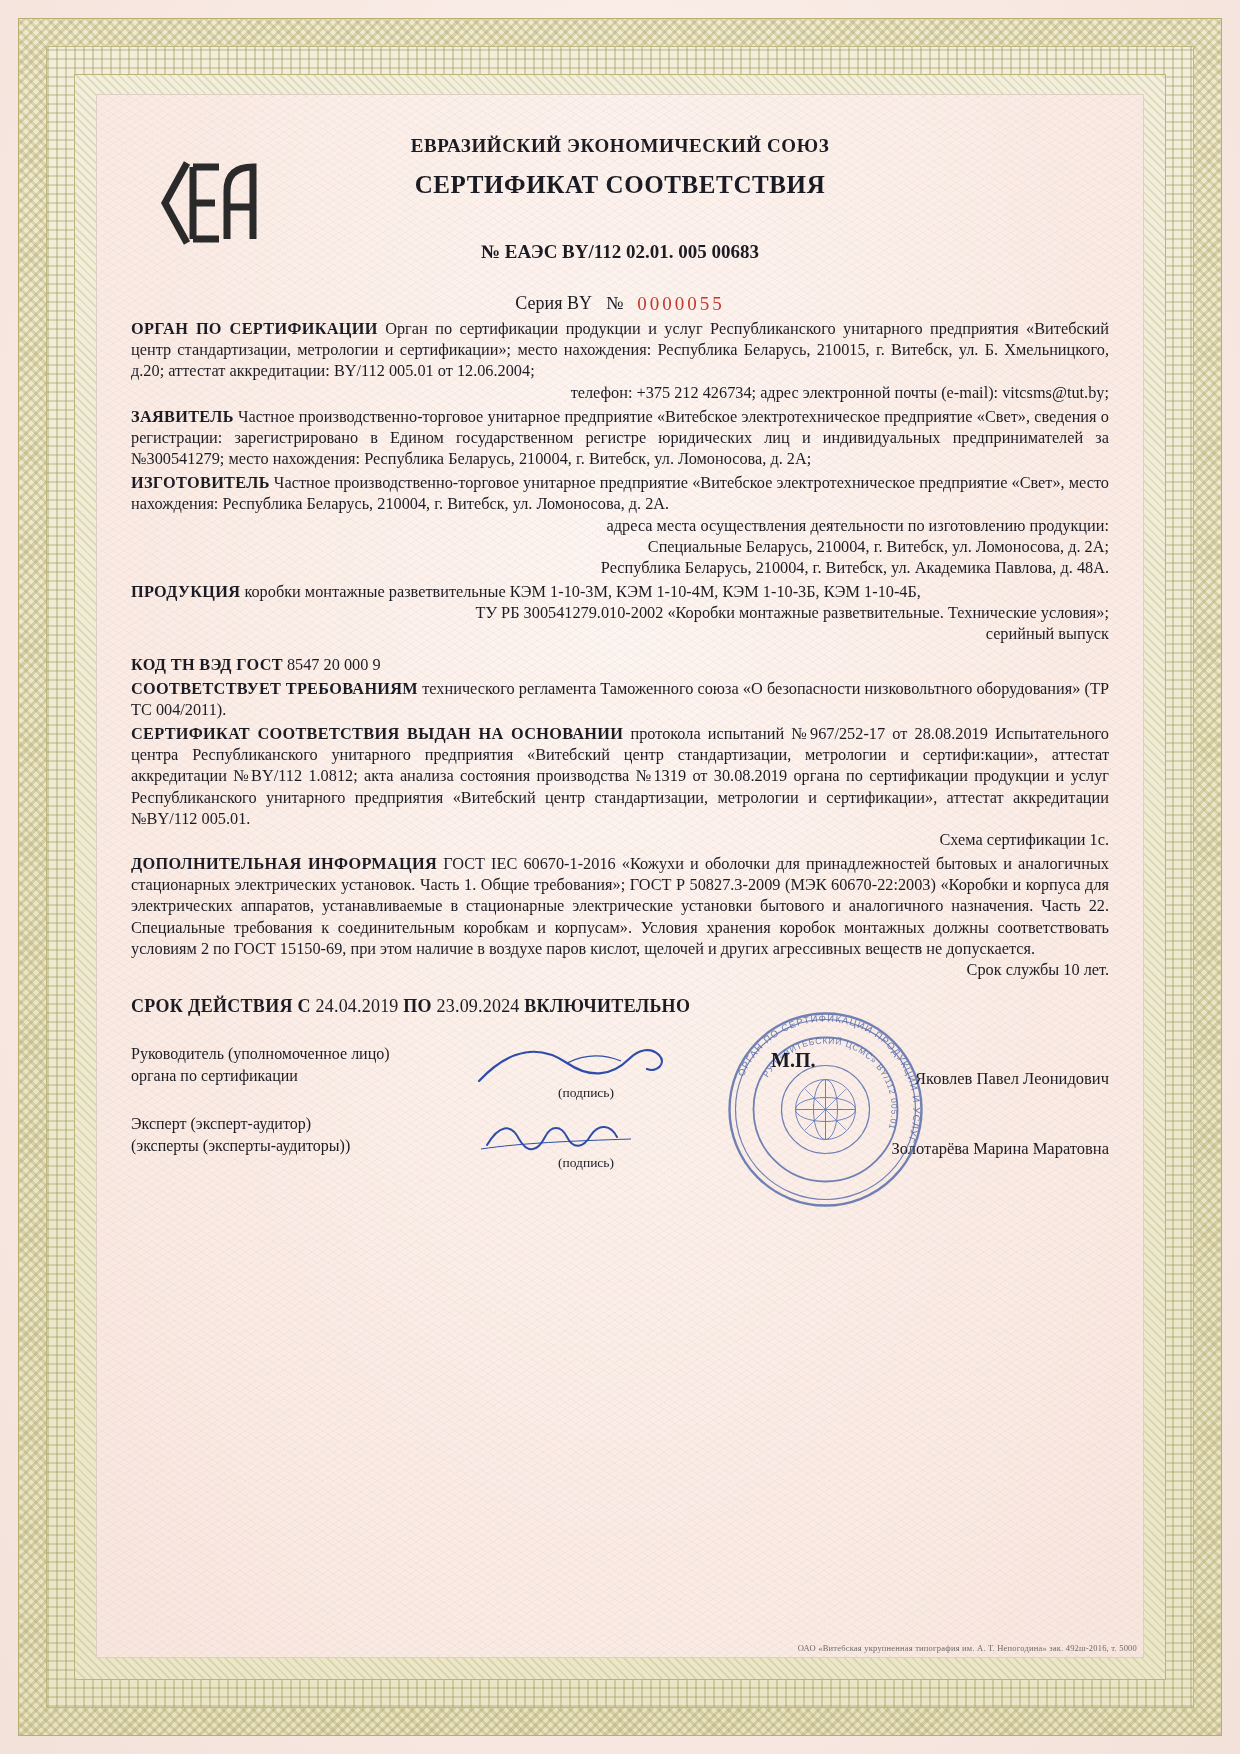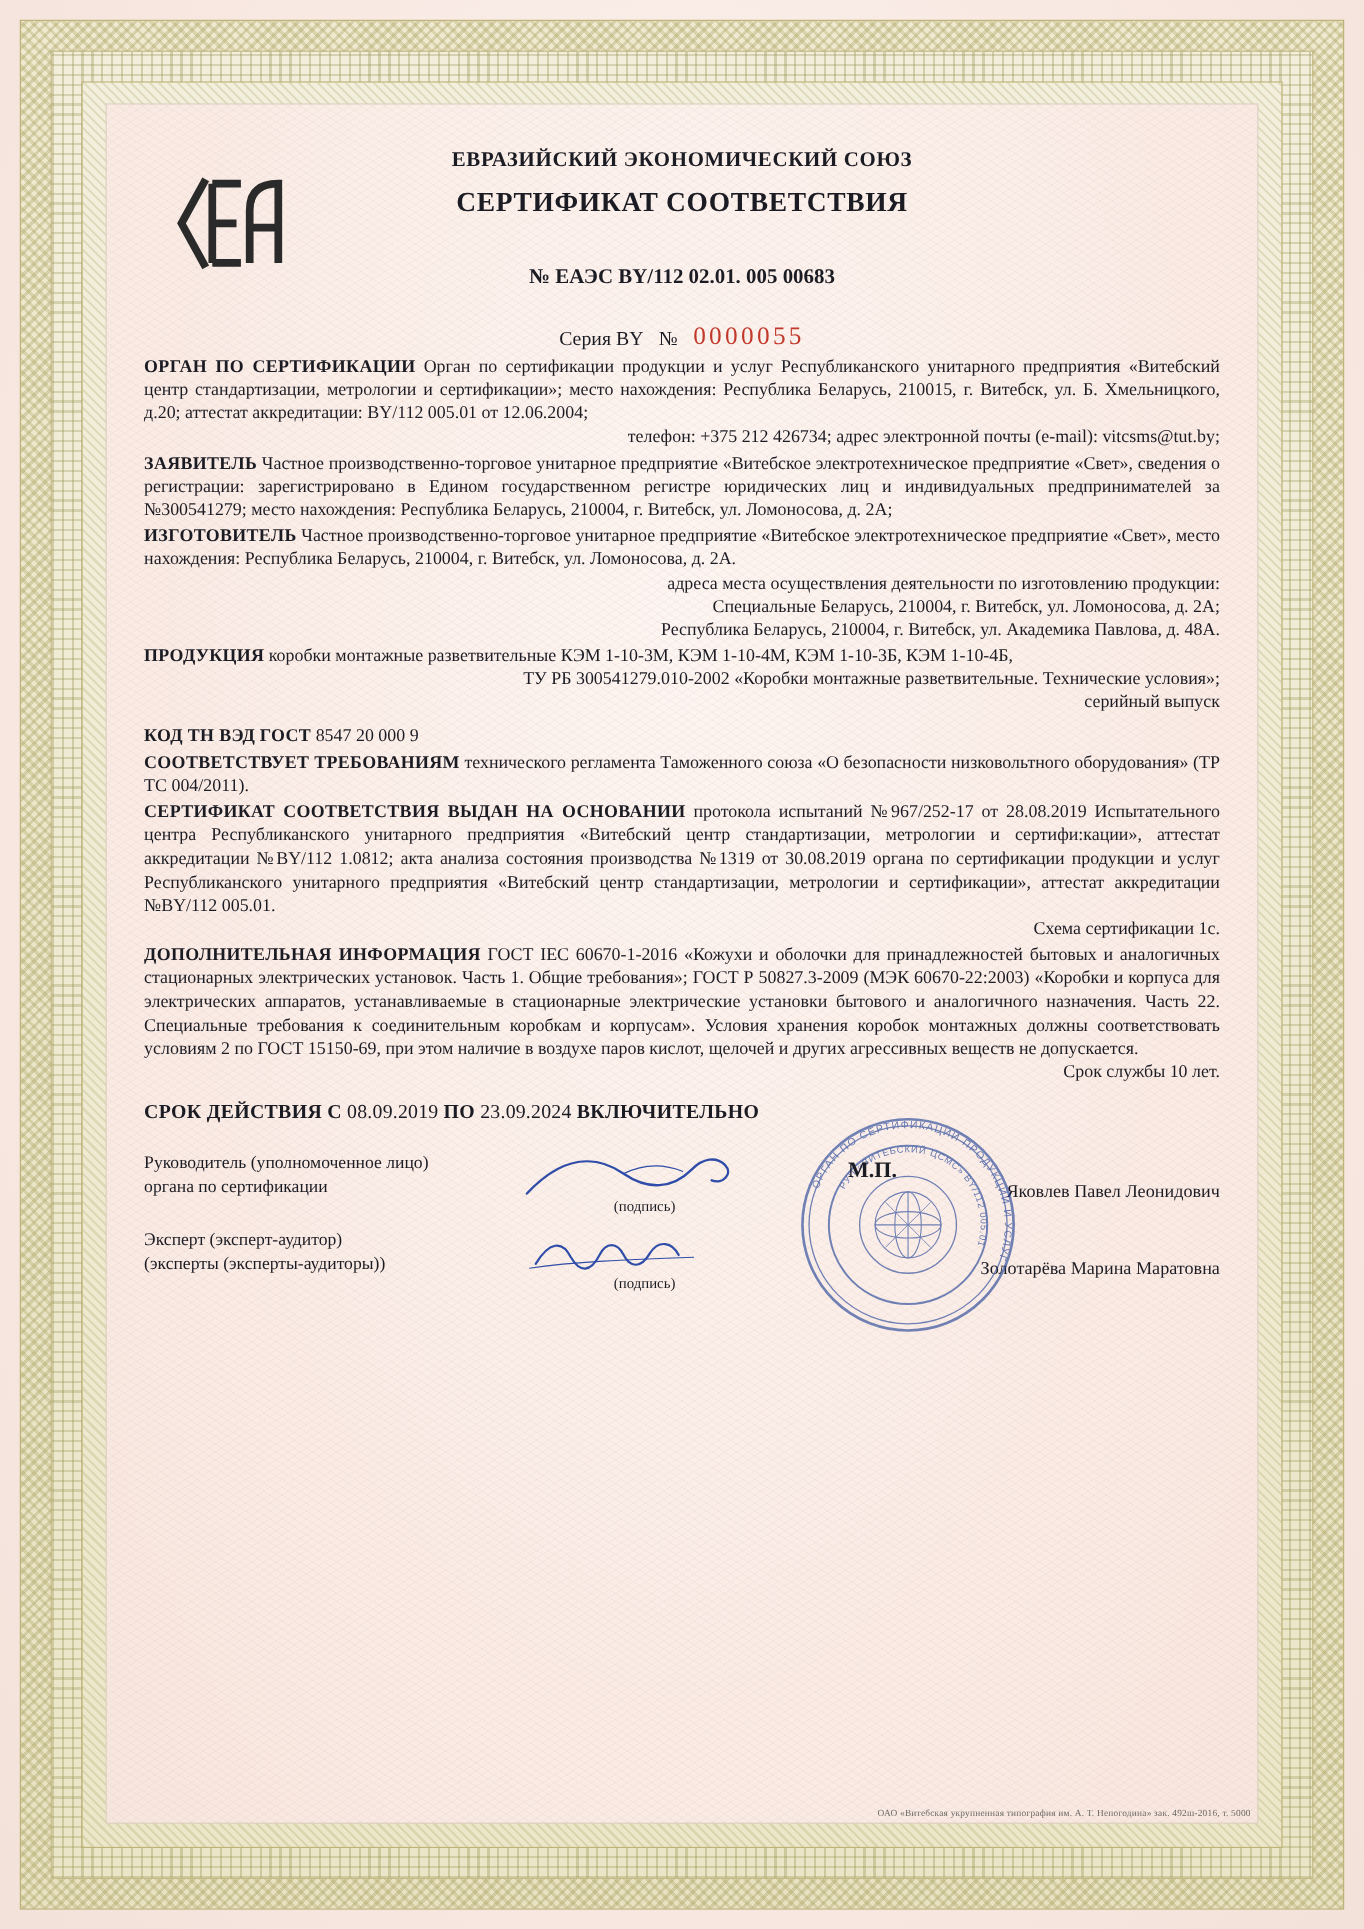--- a/index.html
+++ b/index.html
@@ -81,31 +81,31 @@
   }
   .cert-number {
     text-align: center;
     font-size: 19px;
     font-weight: bold;
     margin-top: 42px;
   }
   .series-row {
     display: flex;
     justify-content: center;
-    align-items: flex-end;
+    align-items: flex-start;
     gap: 14px;
     margin-top: 30px;
     font-size: 18px;
   }
   .series-row .ser-label { font-weight: normal; }
   .series-row .no-sign { font-weight: normal; }
   .series-row .ser-value {
     color: #c0392b;
     letter-spacing: 3px;
-    font-size: 23px;
+    font-size: 19px;
   }
 
   
   .eac {
     position: absolute;
     left: 60px;
     top: 62px;
     width: 104px;
     height: 92px;
   }
@@ -275,21 +275,21 @@
       <div class="plain-line">Схема сертификации 1с.</div>
 
       <div class="block">
         <span class="lbl">ДОПОЛНИТЕЛЬНАЯ ИНФОРМАЦИЯ</span>
         <span>ГОСТ IEC 60670-1-2016 «Кожухи и оболочки для принадлежностей бытовых и аналогичных стационарных электрических установок. Часть 1. Общие требования»; ГОСТ Р 50827.3-2009 (МЭК 60670-22:2003) «Коробки и корпуса для электрических аппаратов, устанавливаемые в стационарные электрические установки бытового и аналогичного назначения. Часть 22. Специальные требования к соединительным коробкам и корпусам». Условия хранения коробок монтажных должны соответствовать условиям 2 по ГОСТ 15150-69, при этом наличие в воздухе паров кислот, щелочей и других агрессивных веществ не допускается.</span>
       </div>
       <div class="plain-line">Срок службы 10 лет.</div>
 
       <div class="validity">
         <span class="lbl">СРОК ДЕЙСТВИЯ С</span>
-        <span>08.09.2019</span>
+        <span>24.04.2019</span>
         <span class="lbl">ПО</span>
         <span>23.09.2024</span>
         <span class="lbl">ВКЛЮЧИТЕЛЬНО</span>
       </div>
 
       <div class="sigs">
 
         <div class="stamp">
           <svg width="205" height="205" viewBox="0 0 205 205" aria-hidden="true">
             <defs>

